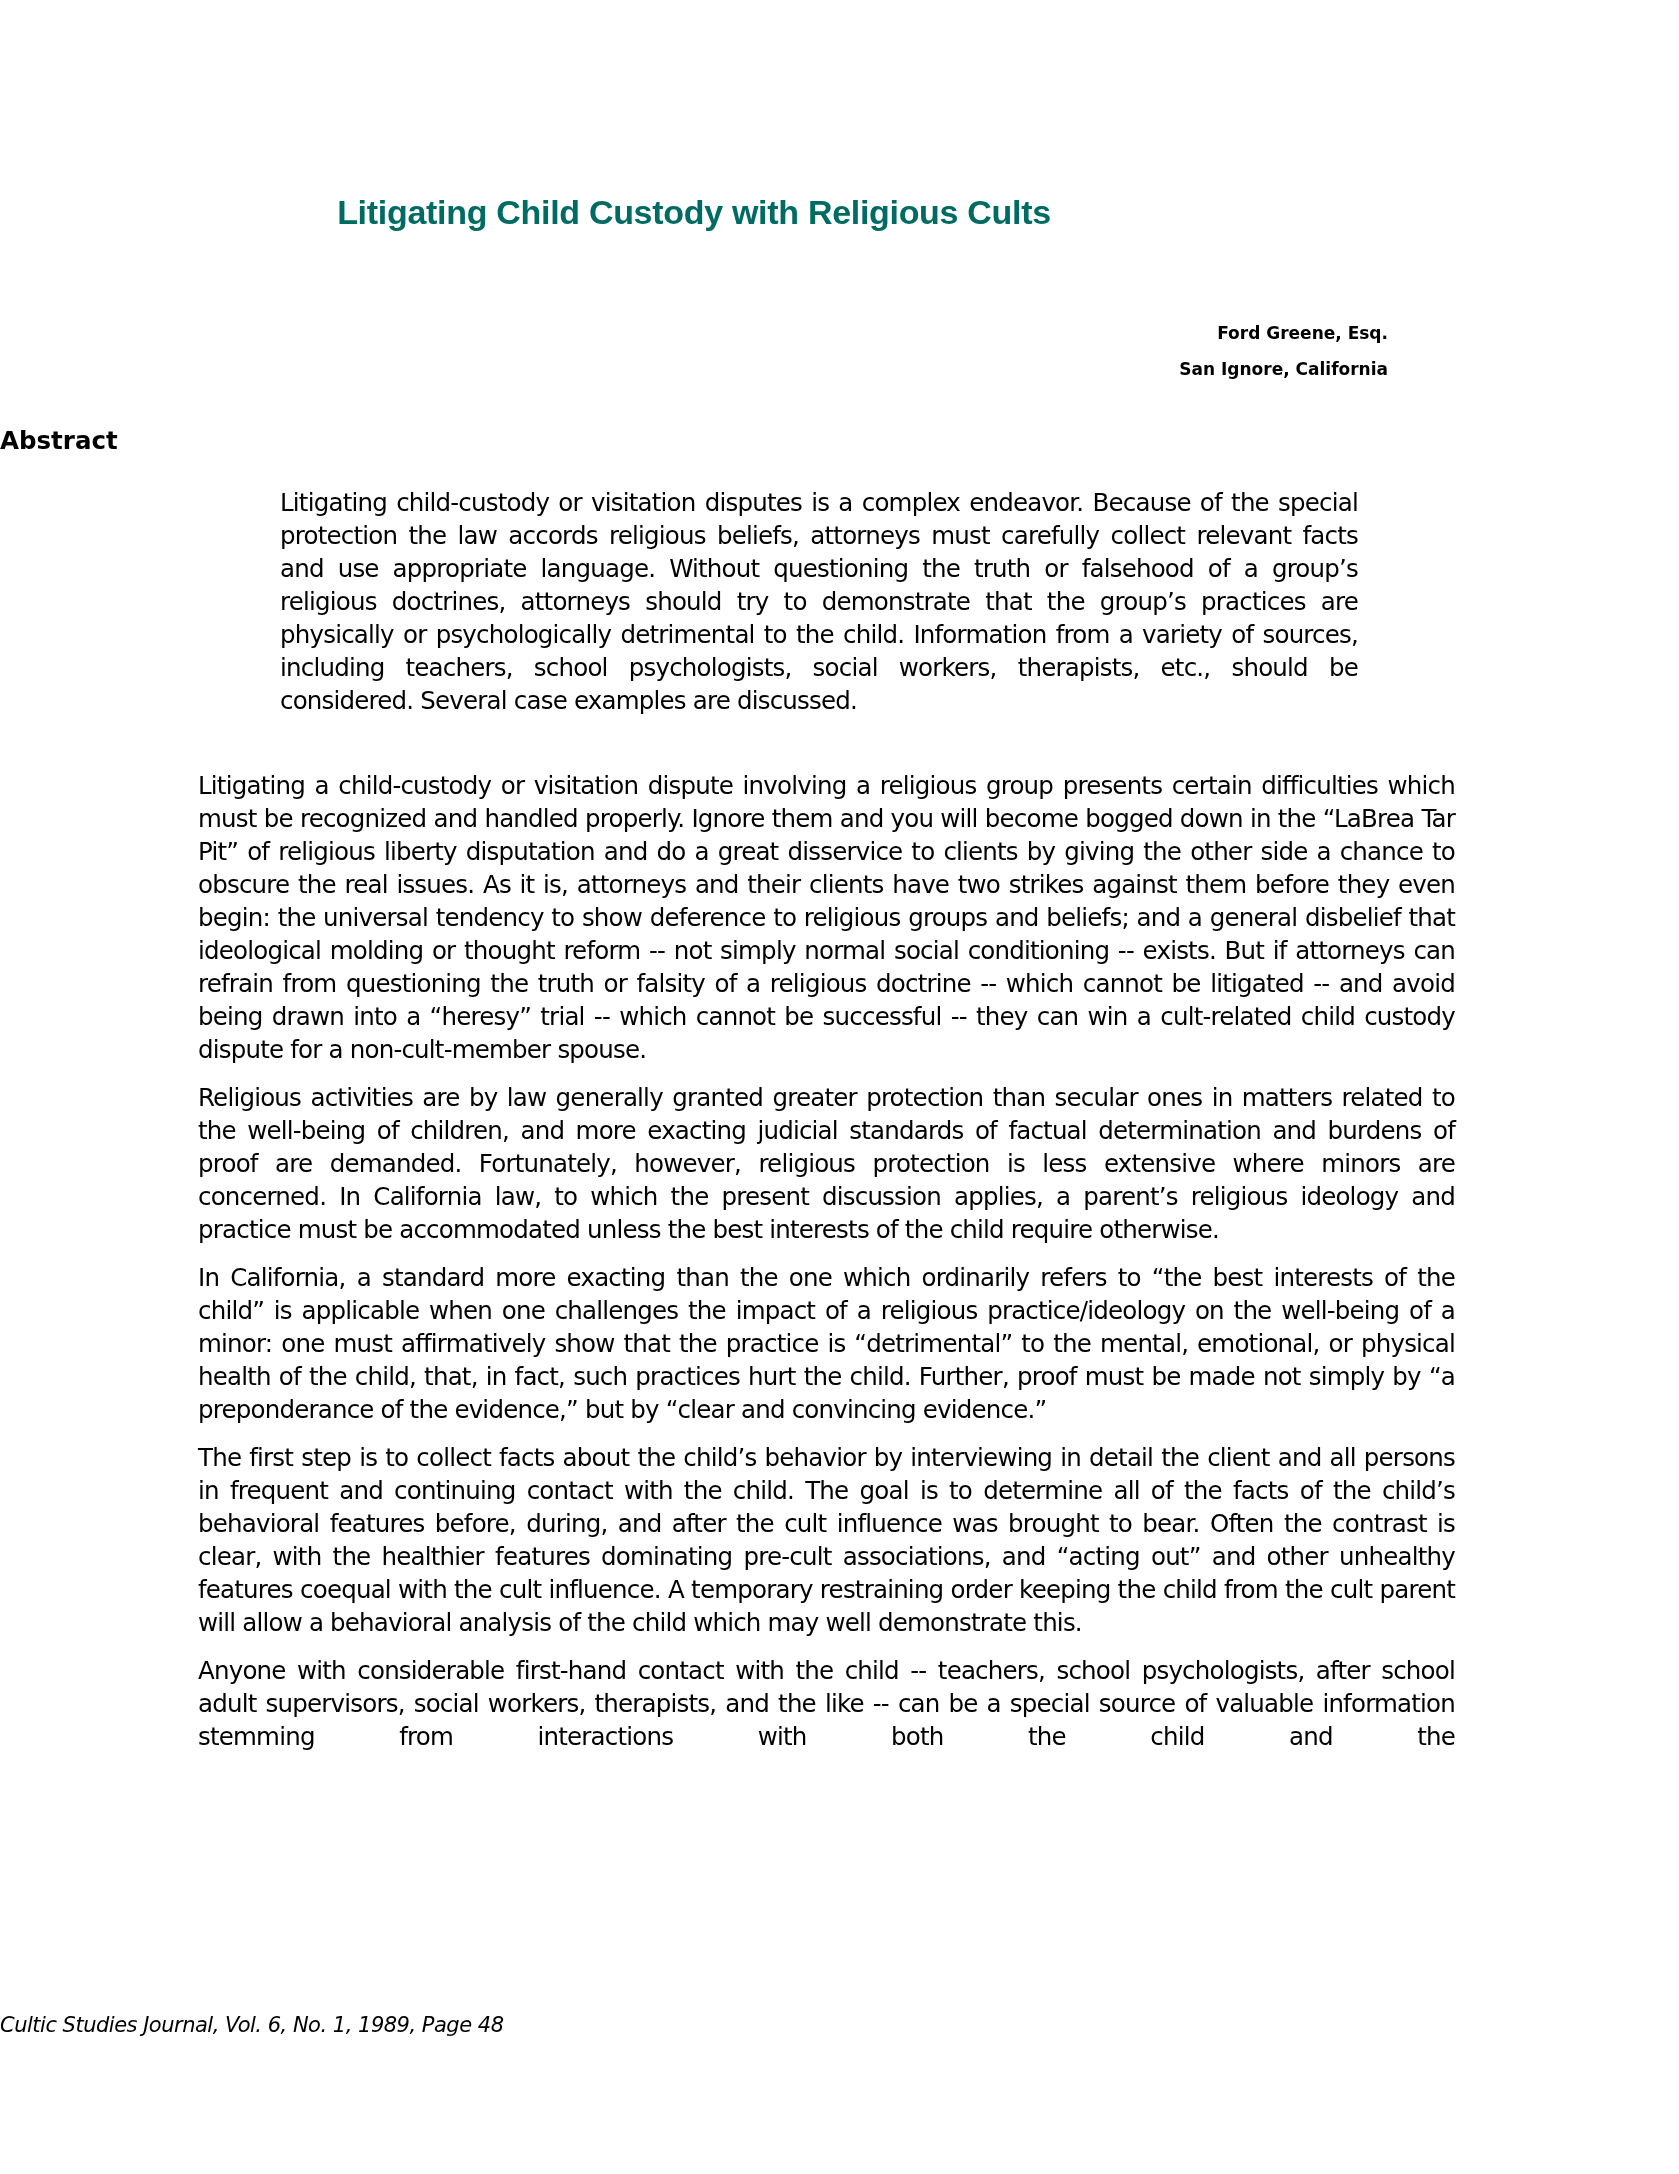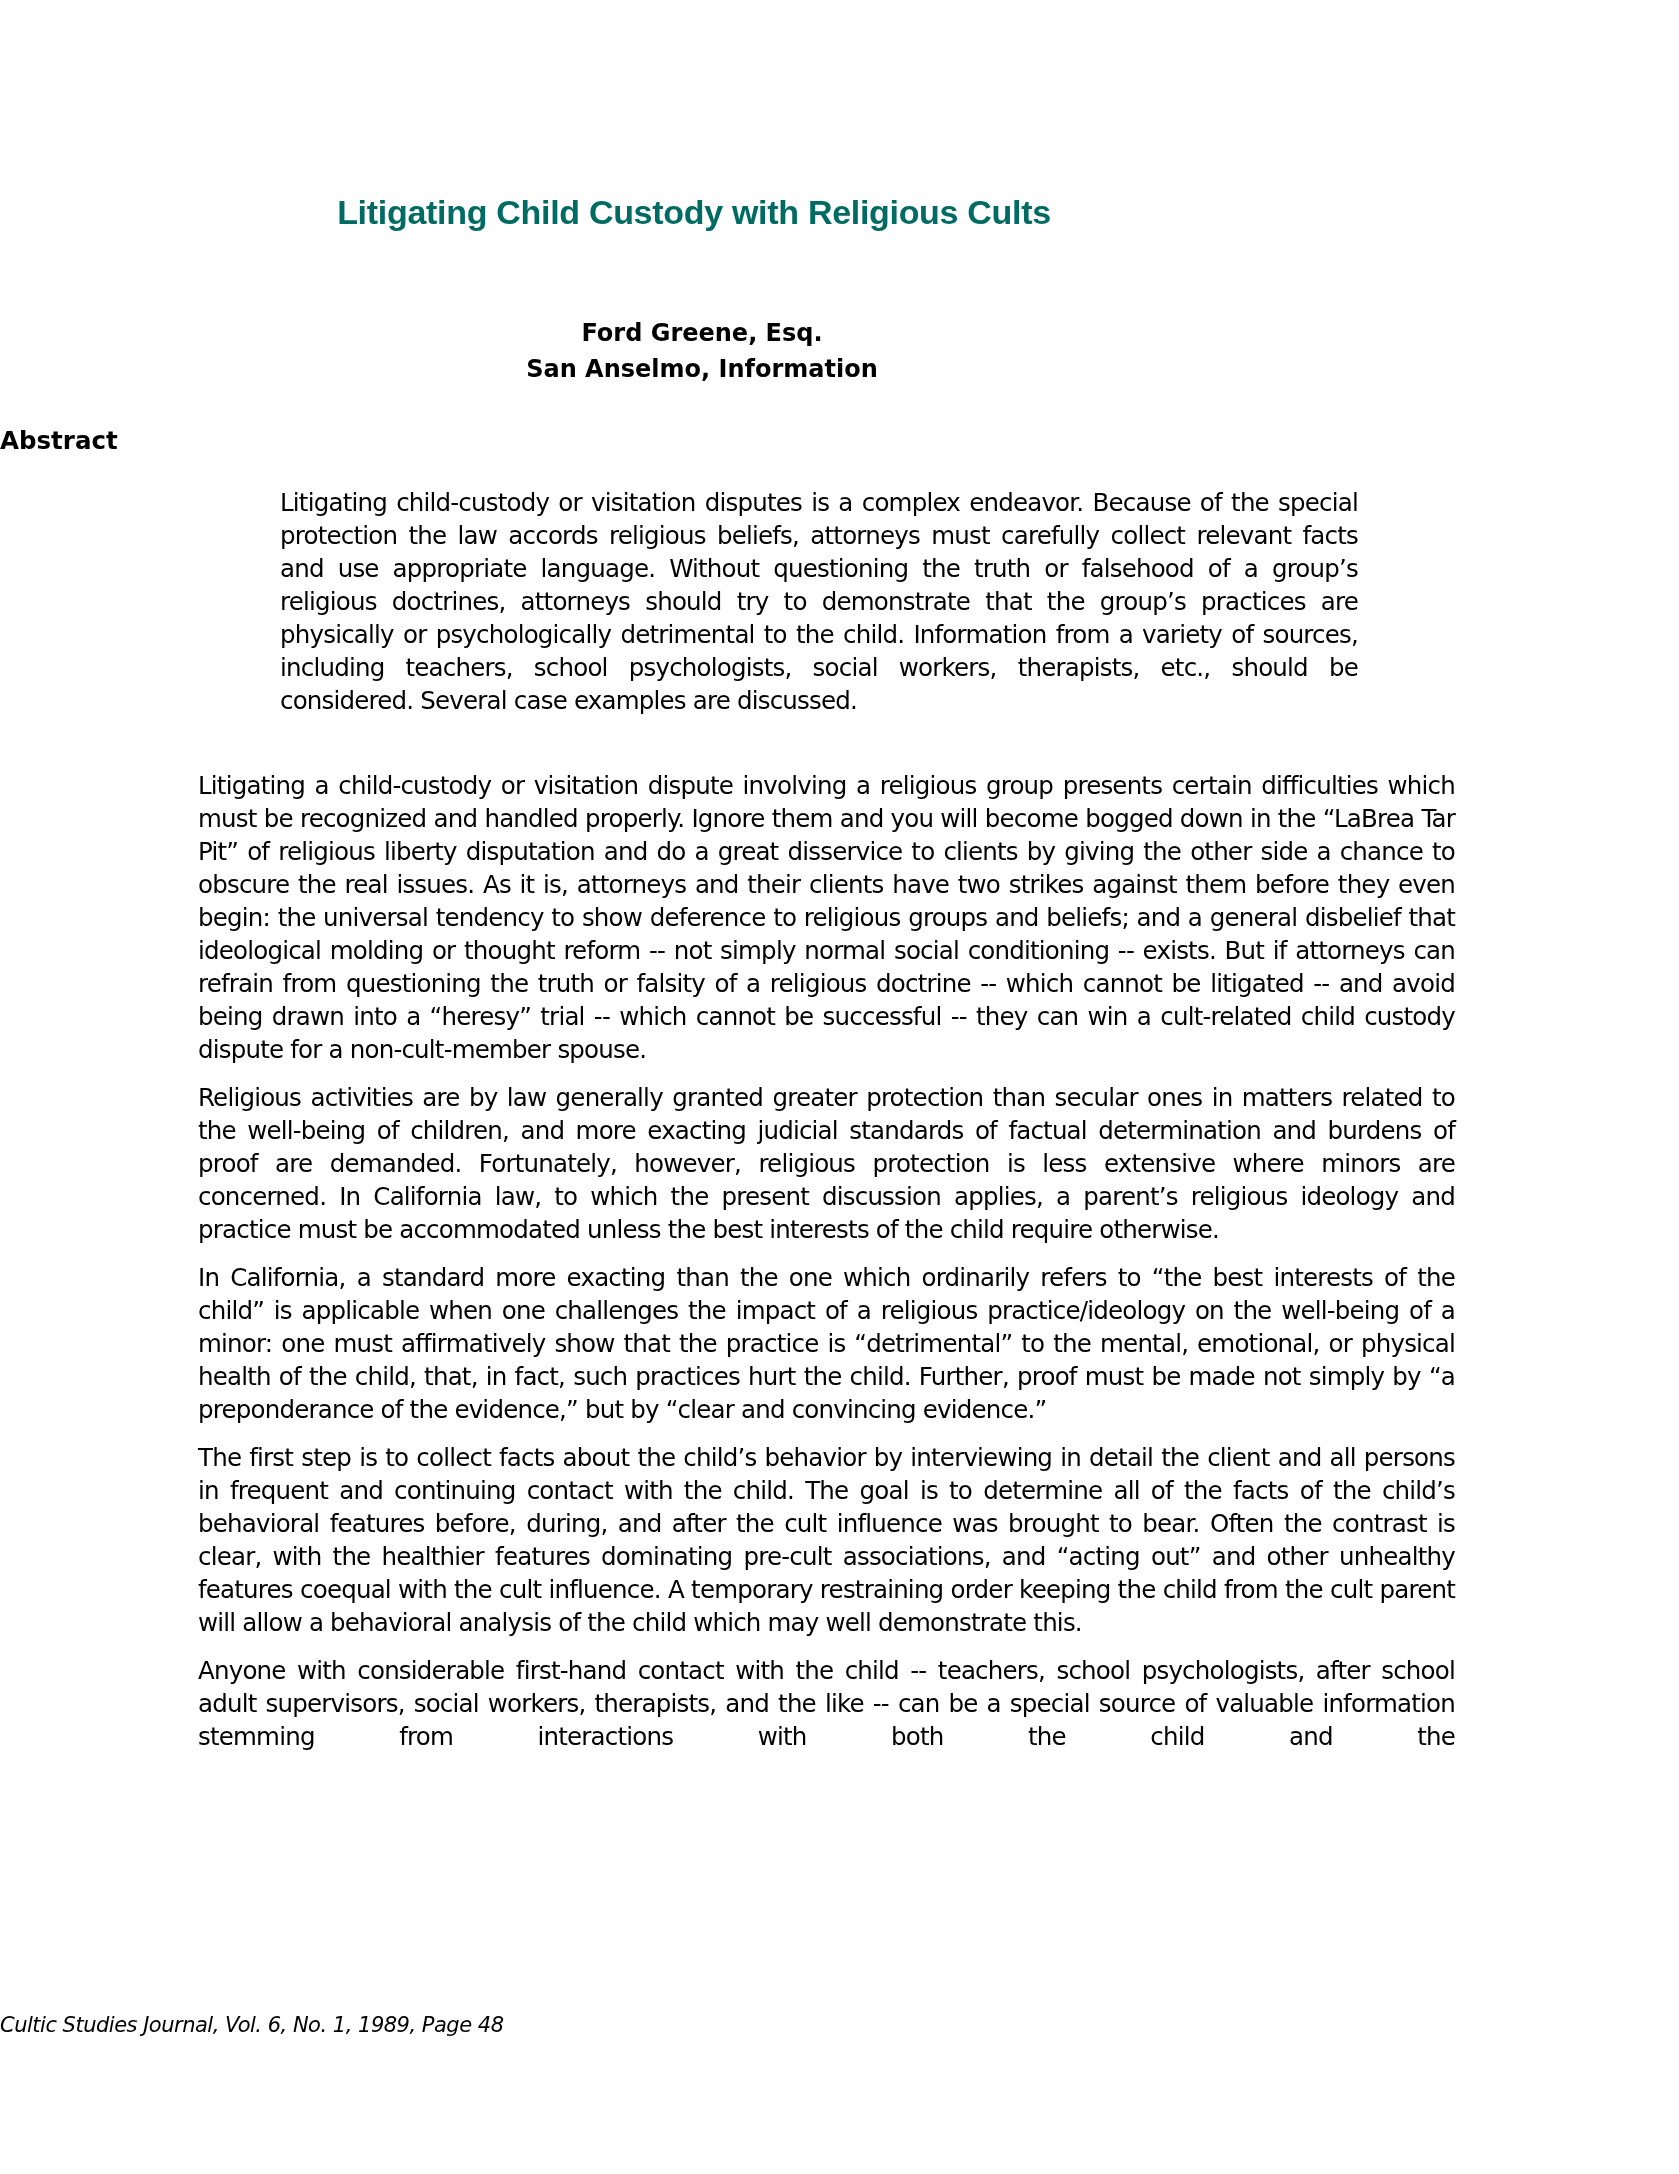--- a/index.html
+++ b/index.html
@@ -7,23 +7,23 @@
   .page { position: absolute; left: 0; top: 0; width: 1388px; height: 2174px; background: #fff; }
   .title {
     position: absolute; left: 0; right: 0; top: 193px;
     text-align: center;
     font-family: "Liberation Sans", sans-serif;
     font-weight: bold; font-size: 34px; color: #006b63;
     letter-spacing: -0.3px;
   }
   .author {
     position: absolute; left: 16px; right: 0; top: 315px;
-    text-align: center;
+    text-align: right;
     font-family: "DejaVu Sans", sans-serif;
-    font-weight: bold; font-size: 24px; color: #000; line-height: 36px;
+    font-weight: bold; font-size: 17px; color: #000; line-height: 36px;
   }
   .abstract-heading {
     position: absolute; left: 0; right: 0; top: 426px;
     font-family: "DejaVu Sans", sans-serif;
     font-weight: bold; font-size: 24.5px; color: #000;
   }
   .abstract {
     position: absolute; left: 280px; width: 1078px; top: 486px;
     font-family: "DejaVu Sans", sans-serif;
     font-size: 24.5px; line-height: 33px; color: #000;
@@ -45,21 +45,21 @@
   }
 </style>
 </head>
 <body>
 
 <div class="page">
   <div class="title">Litigating Child Custody with Religious Cults</div>
 
   <div class="author">
     <div>Ford Greene, Esq.</div>
-    <div>San Anselmo, Information</div>
+    <div>San Ignore, California</div>
   </div>
 
   <div class="abstract-heading">Abstract</div>
 
   <div class="abstract">Litigating child-custody or visitation disputes is a complex endeavor. Because of the special protection the law accords religious beliefs, attorneys must carefully collect relevant facts and use appropriate language. Without questioning the truth or falsehood of a group’s religious doctrines, attorneys should try to demonstrate that the group’s practices are physically or psychologically detrimental to the child. Information from a variety of sources, including teachers, school psychologists, social workers, therapists, etc., should be considered. Several case examples are discussed.</div>
 
   <div class="body">
     <p>Litigating a child-custody or visitation dispute involving a religious group presents certain difficulties which must be recognized and handled properly. Ignore them and you will become bogged down in the “LaBrea Tar Pit” of religious liberty disputation and do a great disservice to clients by giving the other side a chance to obscure the real issues. As it is, attorneys and their clients have two strikes against them before they even begin:  the universal tendency to show deference to religious groups and beliefs; and a general disbelief that ideological molding or thought reform -- not simply normal social conditioning -- exists. But if attorneys can refrain from questioning the truth or falsity of a religious doctrine -- which cannot be litigated -- and avoid being drawn into a “heresy” trial -- which cannot be successful -- they can win a cult-related child custody dispute for a non-cult-member spouse.</p>
     <p>Religious activities are by law generally granted greater protection than secular ones in matters related to the well-being of children, and more exacting judicial standards of factual determination and burdens of proof  are demanded.  Fortunately, however, religious protection is less extensive where minors are concerned.  In California law, to which the present discussion applies, a parent’s religious ideology and practice must be accommodated unless the best interests of the child require otherwise.</p>
     <p>In California, a standard more exacting than the one which ordinarily refers to “the best interests of the child” is applicable when one challenges the impact of a religious practice/ideology on the well-being of a minor:  one must affirmatively show that the practice is “detrimental” to the mental, emotional, or physical health of the child, that, in fact, such practices hurt the child. Further, proof must be made not simply by “a preponderance of the evidence,” but by “clear and convincing evidence.”</p>

